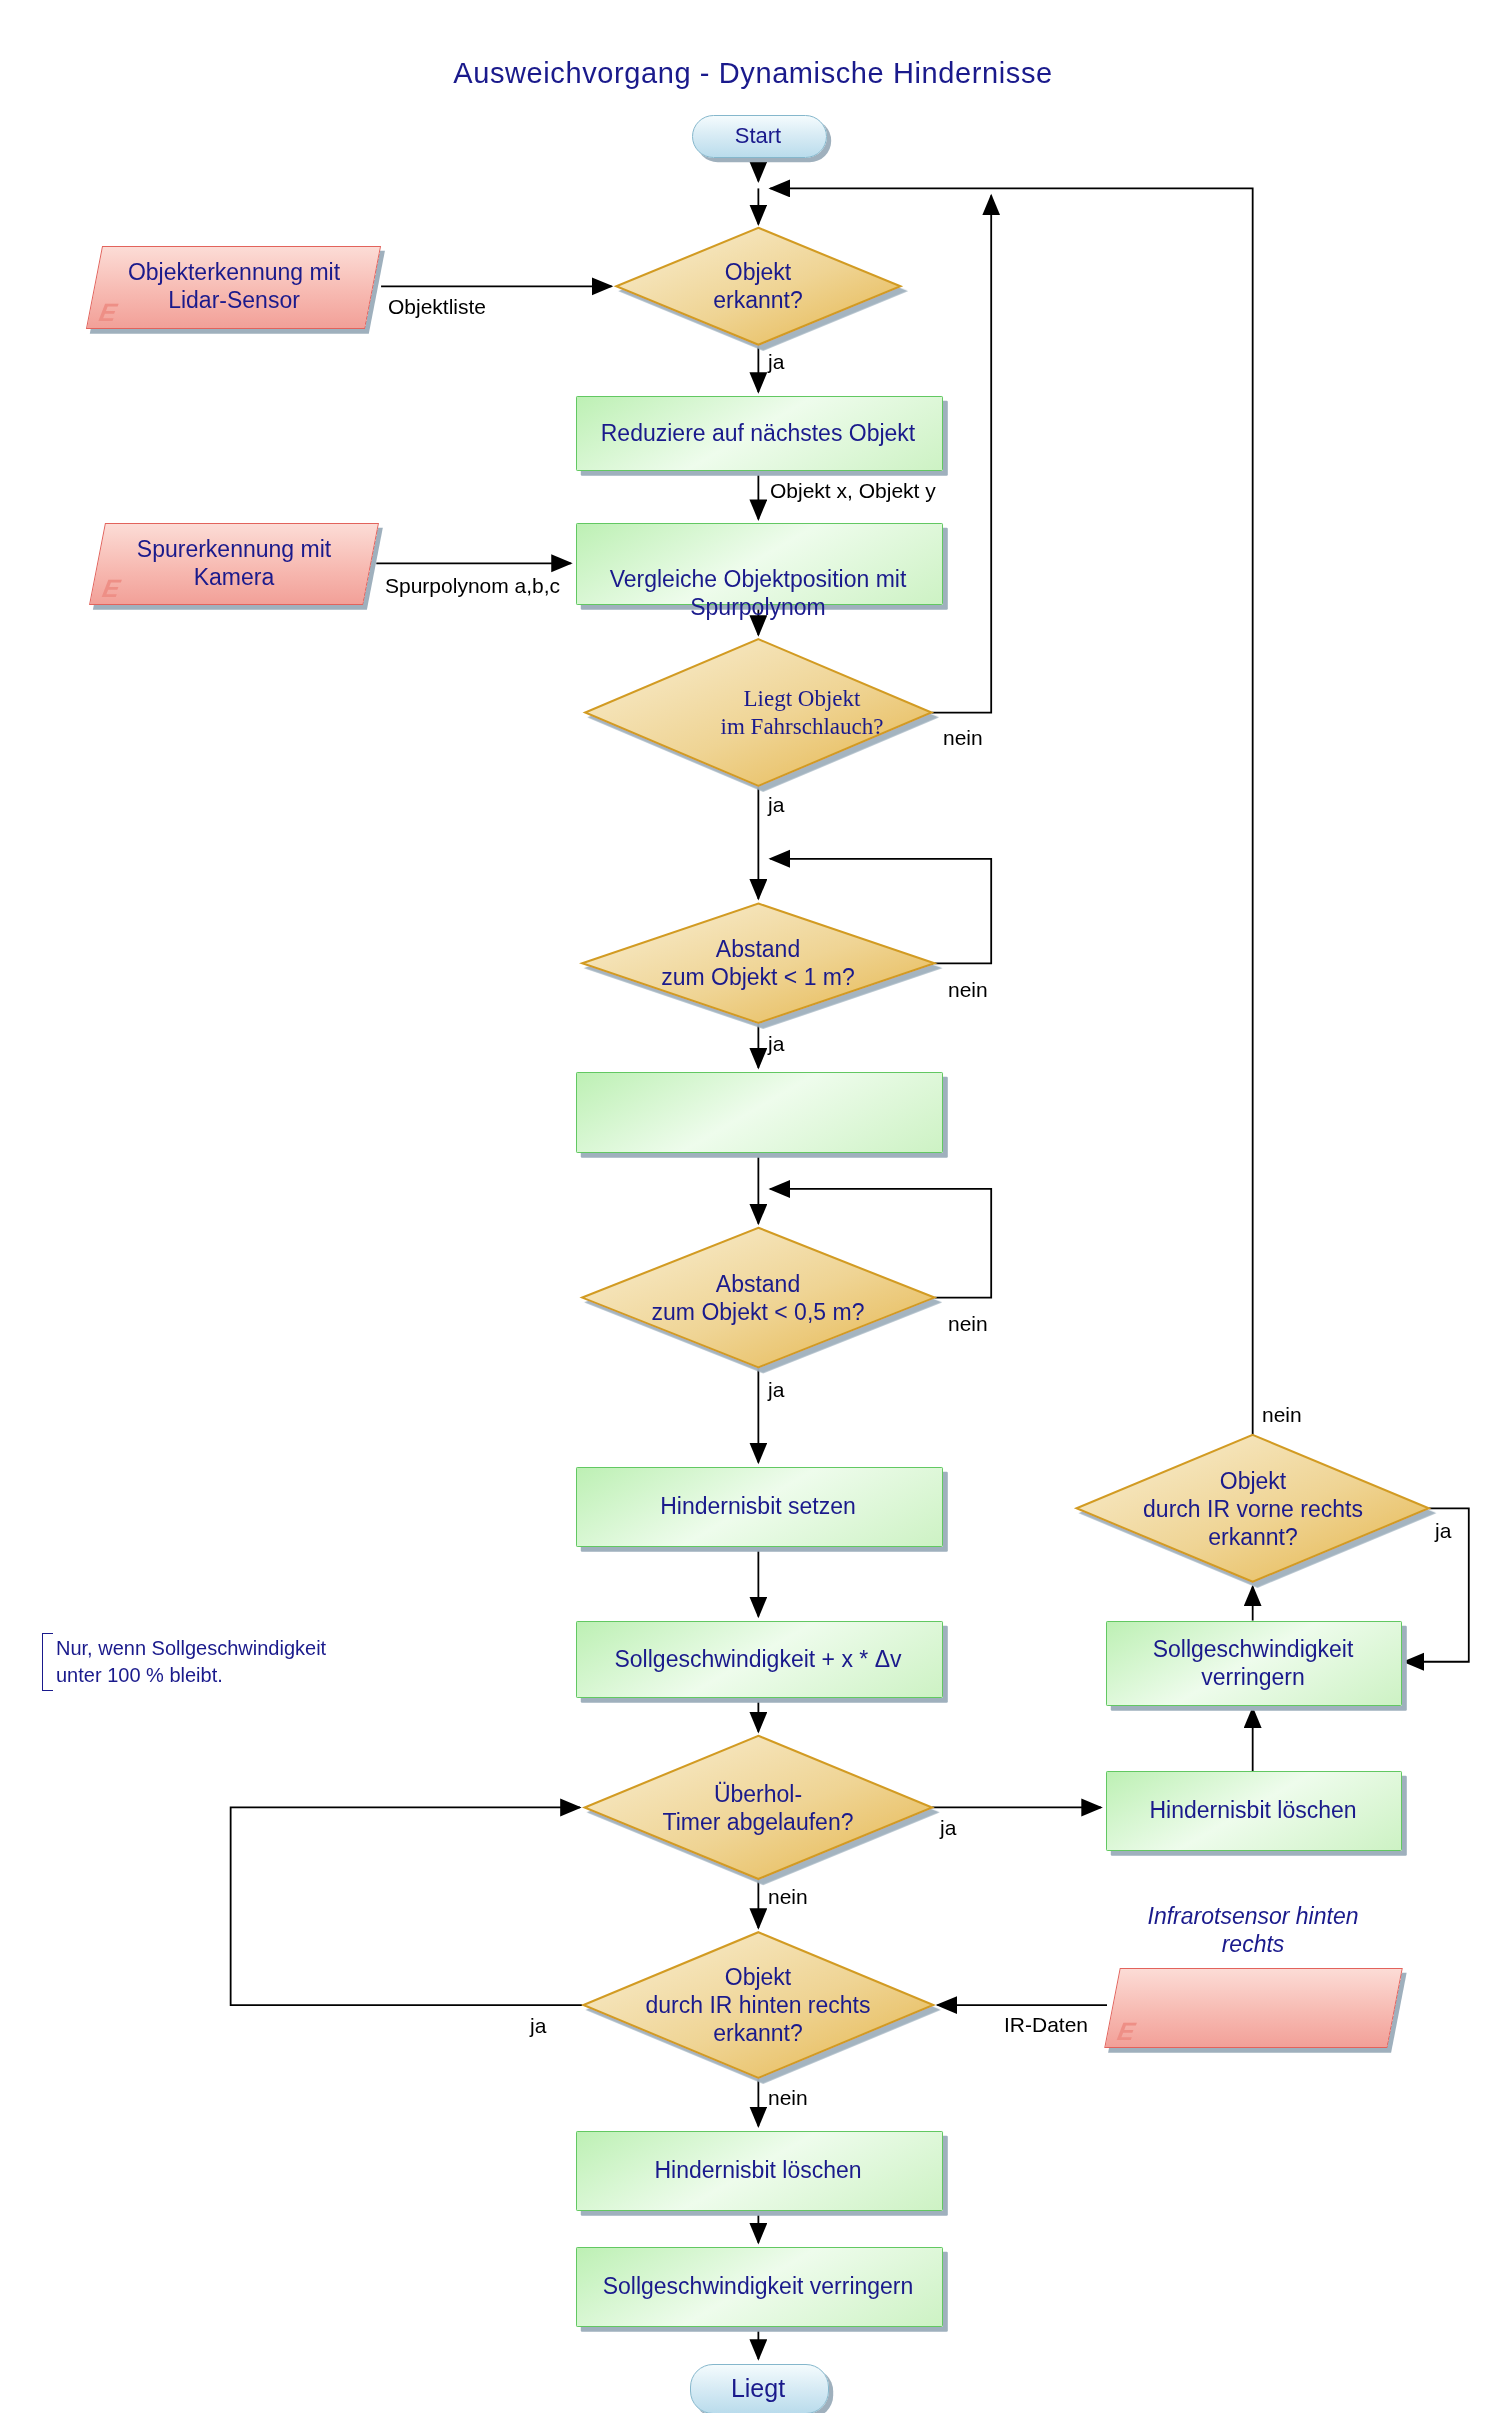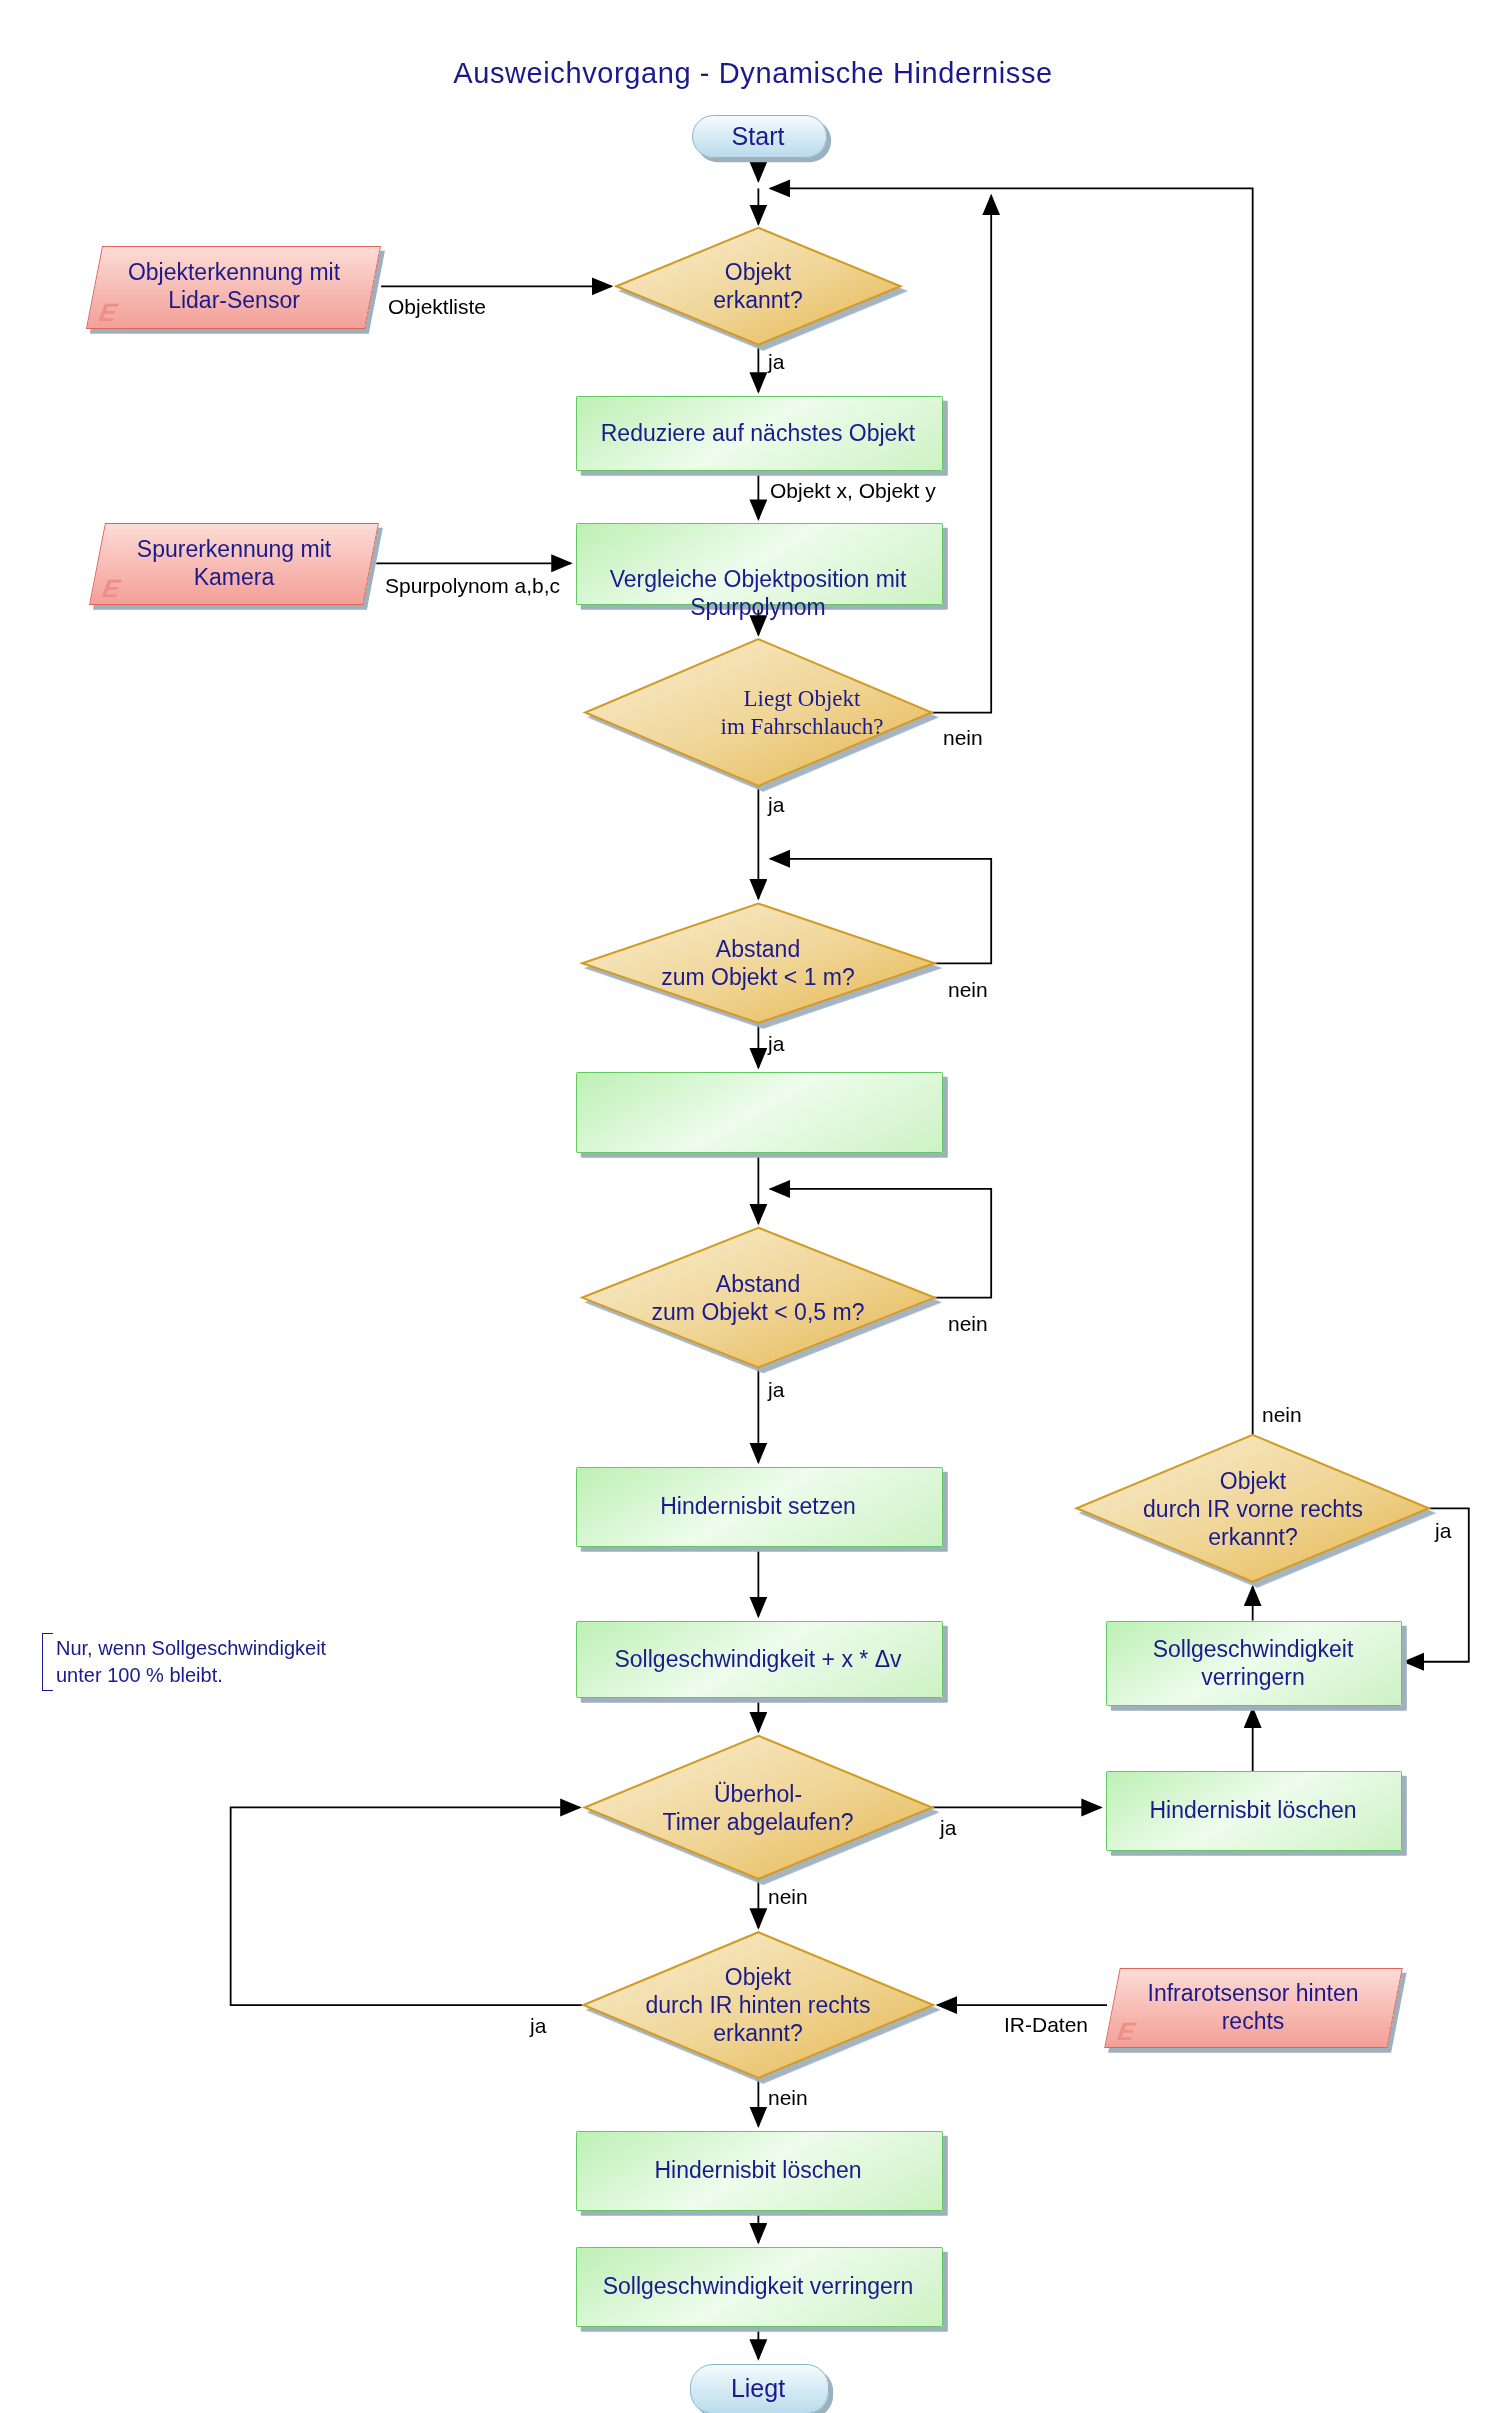--- a/index.html
+++ b/index.html
@@ -85,41 +85,41 @@
       <polygon points="1270,1017 1560,1140 1270,1263 980,1140"></polygon>
       <polygon points="1270,1460 1565,1560 1270,1660 975,1560"></polygon>
       <polygon points="1270,2003 1565,2120 1270,2237 975,2120"></polygon>
       <polygon points="1270,2854 1561,2974 1270,3094 979,2974"></polygon>
       <polygon points="1270,3183 1563,3305 1270,3427 977,3305"></polygon>
       <polygon points="2098,2350 2393,2473 2098,2596 1803,2473"></polygon>
     </g>
   </svg>
 
   <div class="term" style="left:692px;top:83px;width:133px;height:41px;"></div>
-  <div class="lbl" style="left:758px;top:104px;font-size:25px;">Start</div>
+  <div class="lbl" style="left:758px;top:104px;font-size:22px;">Start</div>
 
   <div class="term" style="left:690px;top:2332px;width:137px;height:48px;"></div>
   <div class="lbl" style="left:758px;top:2356px;font-size:25px;">Liegt</div>
 
   <div class="para" style="left:94px;top:214px;width:277px;height:81px;">
     <span class="emark">E</span>
   </div>
   <div class="lbl" style="left:234px;top:254px;">Objekterkennung mit
 Lidar-Sensor</div>
 
   <div class="para" style="left:97px;top:491px;width:272px;height:80px;">
     <span class="emark">E</span>
   </div>
   <div class="lbl" style="left:234px;top:531px;">Spurerkennung mit
 Kamera</div>
 
   <div class="para" style="left:1112px;top:1936px;width:281px;height:78px;">
     <span class="emark">E</span>
   </div>
-  <div class="lbl" style="left:1253px;top:1975px;">Infrarotsensor hinten
+  <div class="lbl" style="left:1253px;top:1898px;font-style:italic;">Infrarotsensor hinten
 rechts</div>
 
   <div class="proc" style="left:576px;top:364px;width:365px;height:73px;"></div>
   <div class="lbl" style="left:758px;top:401px;">Reduziere auf nächstes Objekt</div>
 
   <div class="proc" style="left:576px;top:491px;width:365px;height:80px;"></div>
   <div class="lbl" style="left:758px;top:561px;">Vergleiche Objektposition mit
 Spurpolynom</div>
 
   <div class="proc" style="left:576px;top:1040px;width:365px;height:79px;"></div>

